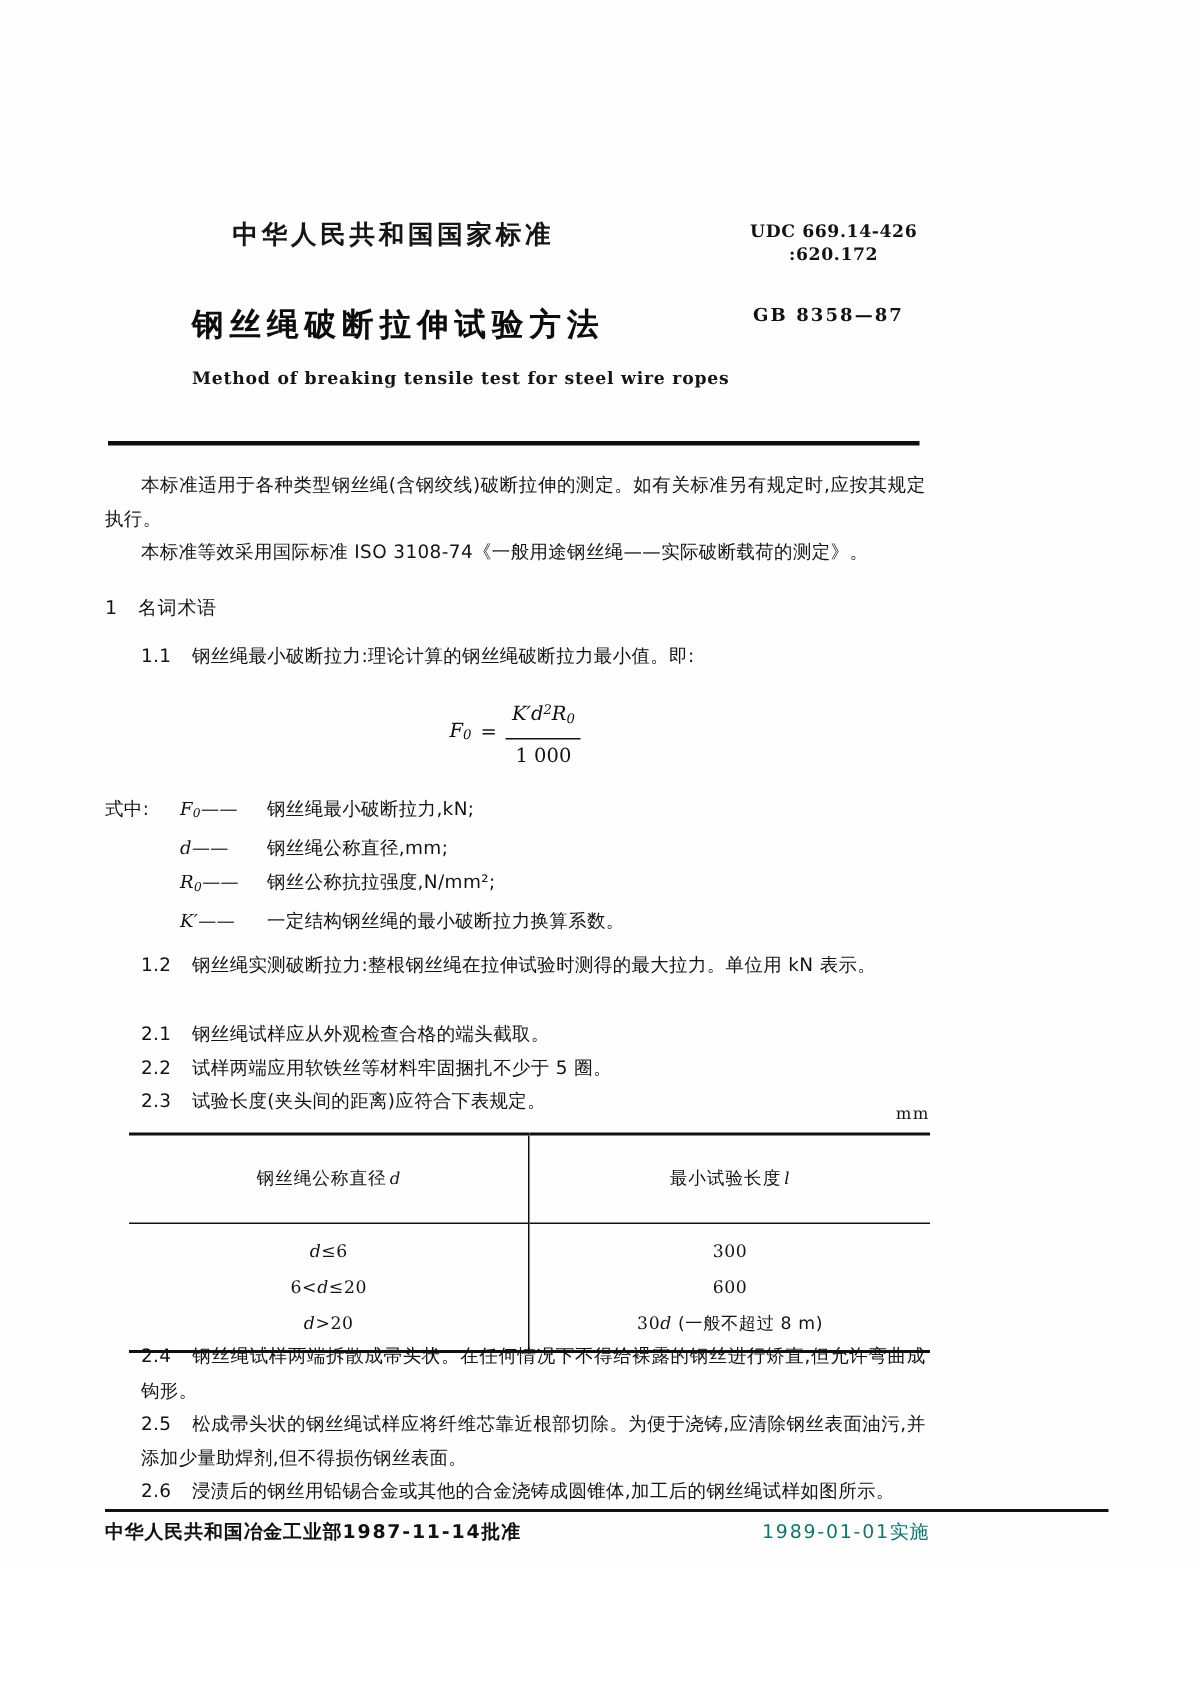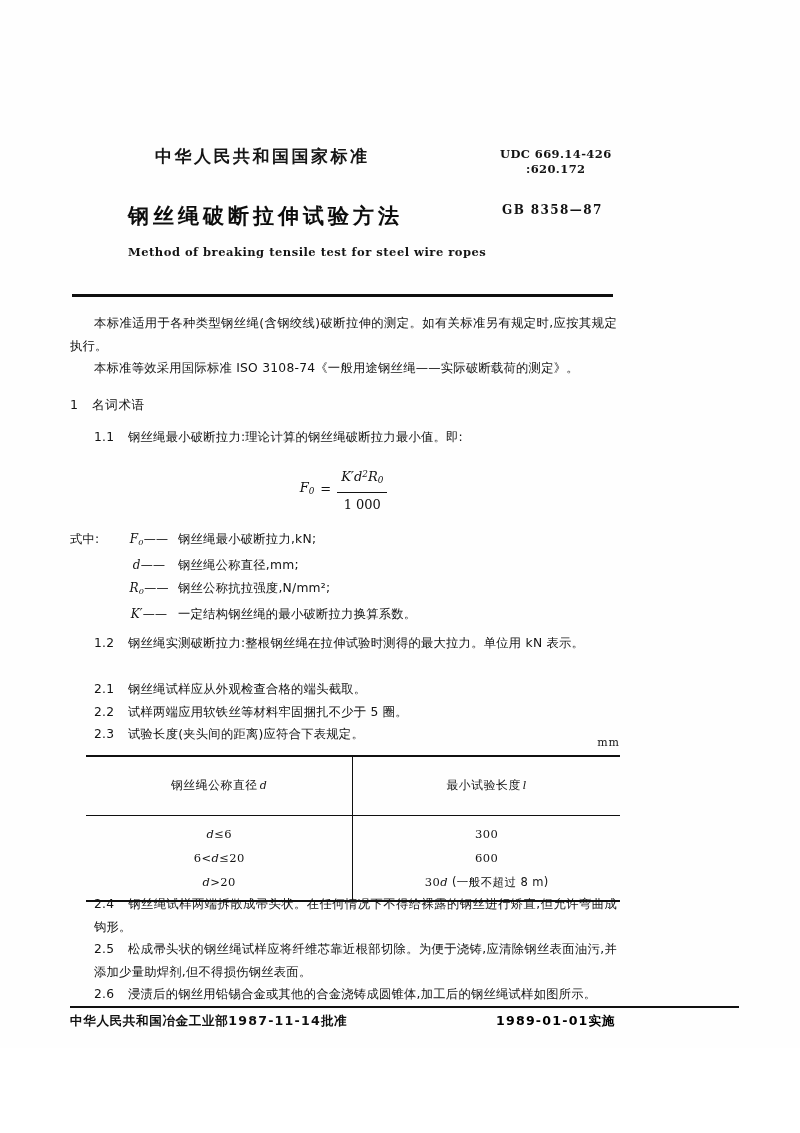--- a/index.html
+++ b/index.html
@@ -223,21 +223,21 @@
     flex: 0 0 46px;
     font-size: 12.3px;
     font-style: normal;
     font-family: "DejaVu Sans", "Liberation Sans", sans-serif;
   }
   .where-sym {
     flex: 0 0 58px;
     font-family: "DejaVu Serif", "Liberation Serif", serif;
     font-style: italic;
     font-size: 12px;
-    text-align: center;
+    text-align: left;
     padding-left: 4px;
   }
   .where-def {
     flex: 1 1 auto;
     font-size: 12.3px;
   }
 
   
   .table-unit {
     position: absolute;
@@ -314,26 +314,26 @@
     left: 70px;
     top: 1013px;
     font-size: 12.6px;
     font-weight: 700;
     letter-spacing: 0.6px;
     color: #111111;
     white-space: nowrap;
   }
   .footer-right {
     position: absolute;
-    left: 496px;
+    left: 508px;
     top: 1013px;
     font-size: 12.6px;
-    font-weight: 700;
+    font-weight: 400;
     letter-spacing: 0.6px;
-    color: #000000;
+    color: #0f766e;
     white-space: nowrap;
   }
   .mono-num {
     font-family: "DejaVu Sans", "Liberation Sans", sans-serif;
     letter-spacing: 1.2px;
   }
 </style>
 </head>
 <body>
 

